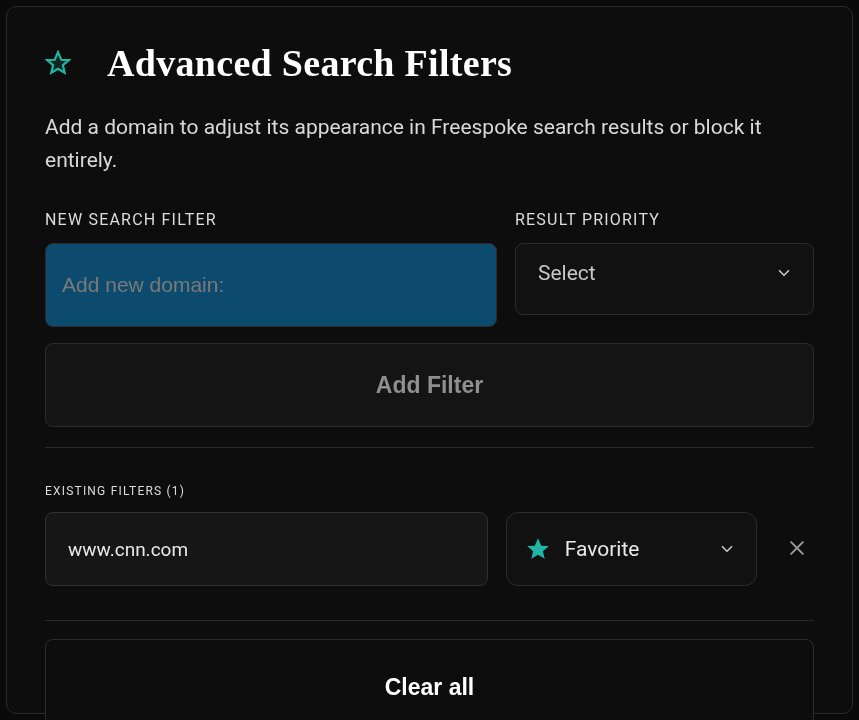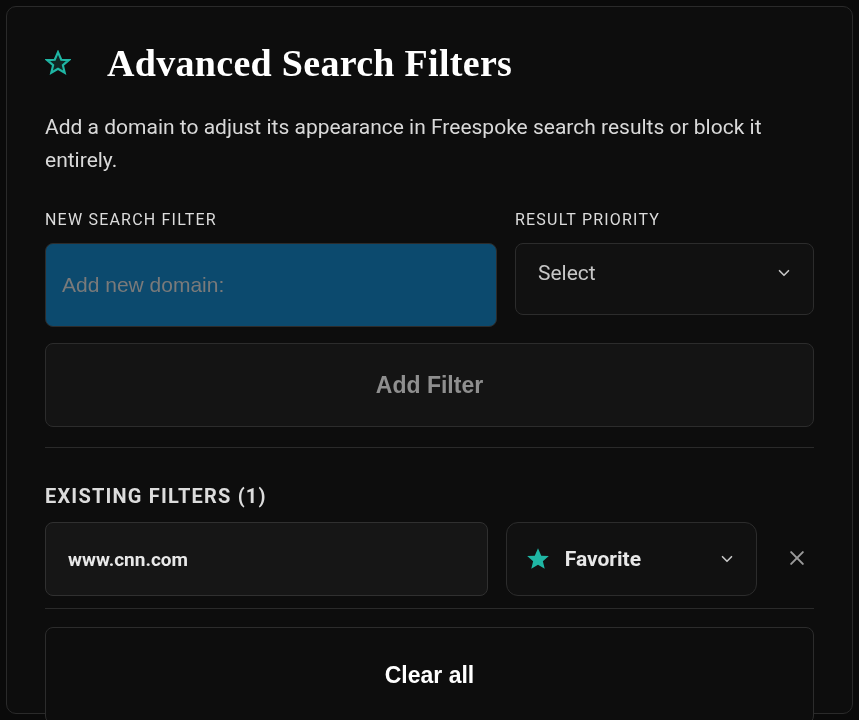--- a/index.html
+++ b/index.html
@@ -109,33 +109,32 @@
     color: #8f8f8f;
     cursor: pointer;
     margin-bottom: 20px;
   }
   .divider {
     height: 1px;
     background: #2a2a2a;
     margin-bottom: 22px;
   }
   .existing-label {
-    font-size: 20px;
-    font-weight: 700;
+    font-size: 12px;
+    font-weight: 400;
     letter-spacing: 1.2px;
     color: #dcdcdc;
     margin-bottom: 14px;
     margin-top: 36px;
   }
   .existing-row {
     display: flex;
     align-items: center;
     gap: 18px;
-    margin-bottom: 12px;
-    font-weight: bold;
+    margin-bottom: 34px;
   }
   .existing-domain {
     width: 452px;
     height: 74px;
     background: #161616;
     border: 1px solid #303030;
     border-radius: 8px;
     padding: 0 22px;
     display: flex;
     align-items: center;

